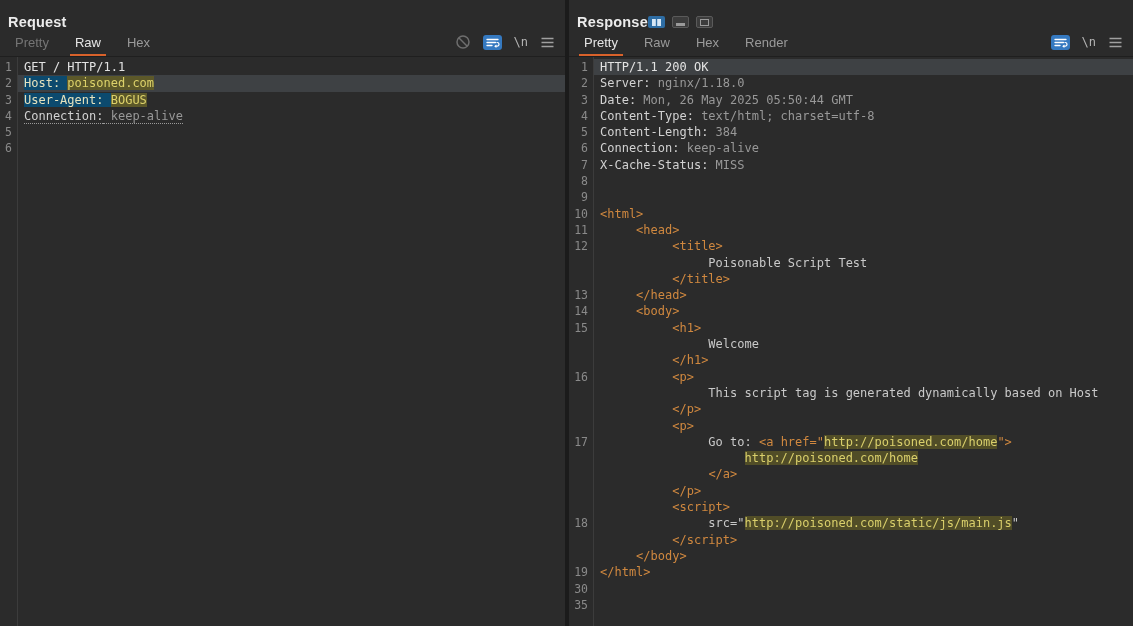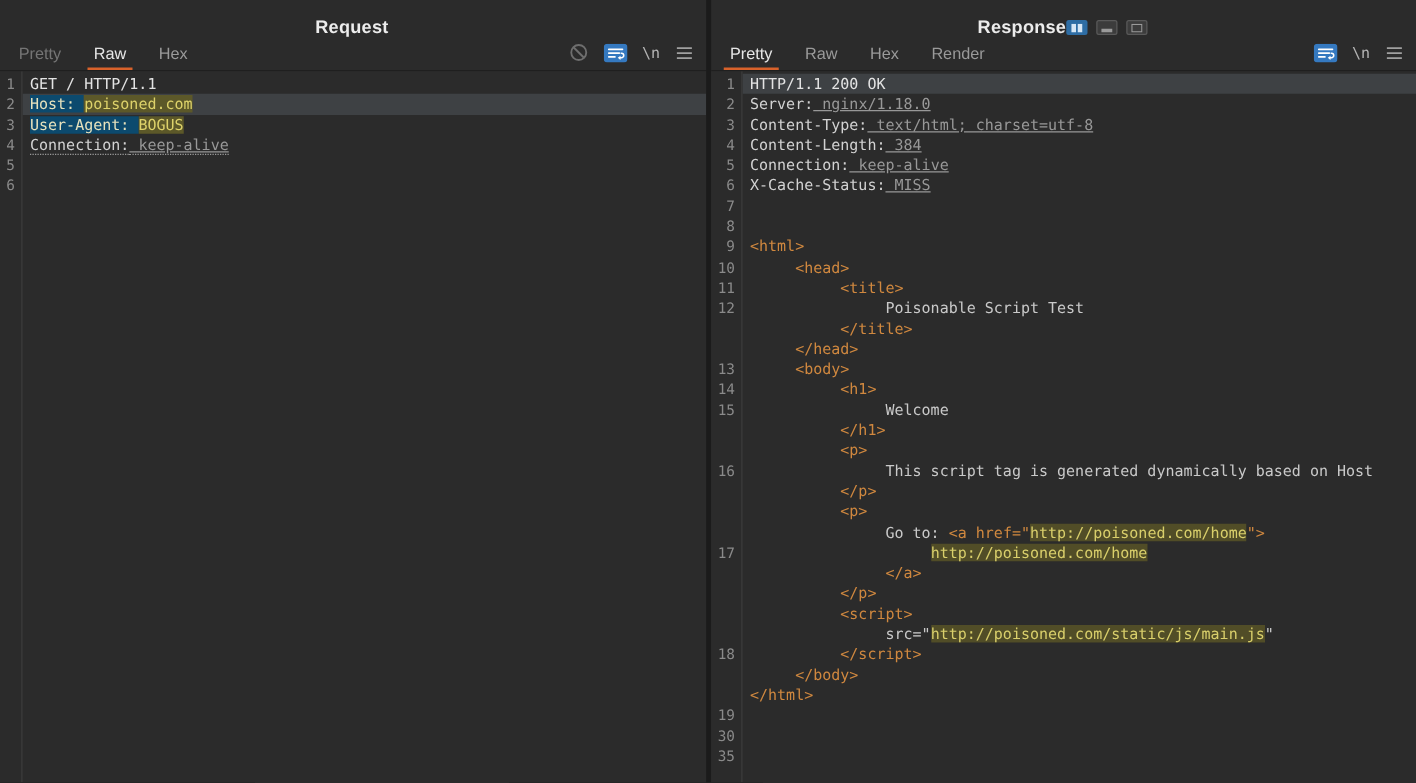--- a/index.html
+++ b/index.html
@@ -8,21 +8,21 @@
     background:#262626;
     overflow:hidden;
     font-family:"Liberation Sans", sans-serif;
   }
   .app { display:flex; height:100%; }
   .panel { display:flex; flex-direction:column; min-width:0; background:#2b2b2b; }
   .panel-request { width:565px; flex:none; }
   .split { width:4px; flex:none; background:#1b1b1b; cursor:col-resize; }
   .panel-response { flex:1; }
 
-  .panel-top { height:28px; flex:none; display:flex; align-items:center; justify-content:center; padding:16px 10px 0 8px; }
+  .panel-top { height:28px; flex:none; display:flex; align-items:center; justify-content:flex-start; padding:16px 10px 0 8px; }
   .panel-title { font-size:14.5px; font-weight:bold; color:#ececec; letter-spacing:.2px; }
 
   .win-controls { display:flex; gap:7px; align-items:center; }
   .wc { width:17px; height:12px; border-radius:2px; display:flex; align-items:center; justify-content:center; cursor:pointer; }
   .wc-blue { background:#2e6da4; }
   .wc-gray { background:#3c3c3c; border:1px solid #5a5a5a; }
 
   .tabbar { height:29px; flex:none; display:flex; align-items:stretch; padding-left:2px; border-bottom:1px solid #1f1f1f; }
   .tab { padding:0 13px; display:flex; align-items:center; font-size:13px; color:#9a9a9a; position:relative; cursor:pointer; }
   .tab.muted { color:#757575; }
@@ -37,21 +37,21 @@
   .gutter { flex:none; padding-top:2px; border-right:1px solid #3c3c3c; }
   .panel-request .gutter { width:18px; }
   .panel-response .gutter { width:25px; }
   .ln { color:#8a8a8a; text-align:right; padding-right:5px; font-size:11.5px; white-space:pre; }
   .code { flex:1; padding-top:2px; overflow:hidden; }
   .lc { white-space:pre; color:#c9c9c9; padding-left:6px; min-height:16.3px; }
   .lc.selected { background:#3e4144; }
 
   .seg-bright { color:#e3e3e3; }
   .seg-key { color:#d2d2d2; }
-  .seg-val { color:#989898;text-decoration:underline; }
+  .seg-val { color:#989898; }
   .seg-tag { color:#d0883f; }
   .seg-text { color:#c9c9c9; }
   .seg-hlkey { background:#0c4a6e; color:#e6e2bd; }
   .seg-hlval { background:#5c5829; color:#ddd26a; }
   .seg-hlstr { background:#514d27; color:#d9cf6b; }
   .seg-dotted { border-bottom:1px dotted #9a9a9a; }
 </style>
 </head>
 <body>
 
@@ -187,20 +187,21 @@
           <div class="ln">18</div>
           <div class="ln">&nbsp;</div>
           <div class="ln">&nbsp;</div>
           <div class="ln">19</div>
           <div class="ln">30</div>
           <div class="ln">35</div>
         </div>
       <div class="code">
           <div class="lc selected"><span class="seg-bright">HTTP/1.1 200 OK</span></div>
           <div class="lc"><span class="seg-key">Server:</span><span class="seg-val"> nginx/1.18.0</span></div>
+          <div class="lc"><span class="seg-key">Date:</span><span class="seg-val"> Mon, 26 May 2025 05:50:44 GMT</span></div>
           <div class="lc"><span class="seg-key">Content-Type:</span><span class="seg-val"> text/html; charset=utf-8</span></div>
           <div class="lc"><span class="seg-key">Content-Length:</span><span class="seg-val"> 384</span></div>
           <div class="lc"><span class="seg-key">Connection:</span><span class="seg-val"> keep-alive</span></div>
           <div class="lc"><span class="seg-key">X-Cache-Status:</span><span class="seg-val"> MISS</span></div>
           <div class="lc">&nbsp;</div>
           <div class="lc">&nbsp;</div>
           <div class="lc"><span class="seg-tag">&lt;html&gt;</span></div>
           <div class="lc"><span class="seg-tag">     &lt;head&gt;</span></div>
           <div class="lc"><span class="seg-tag">          &lt;title&gt;</span></div>
           <div class="lc"><span class="seg-text">               Poisonable Script Test</span></div>

